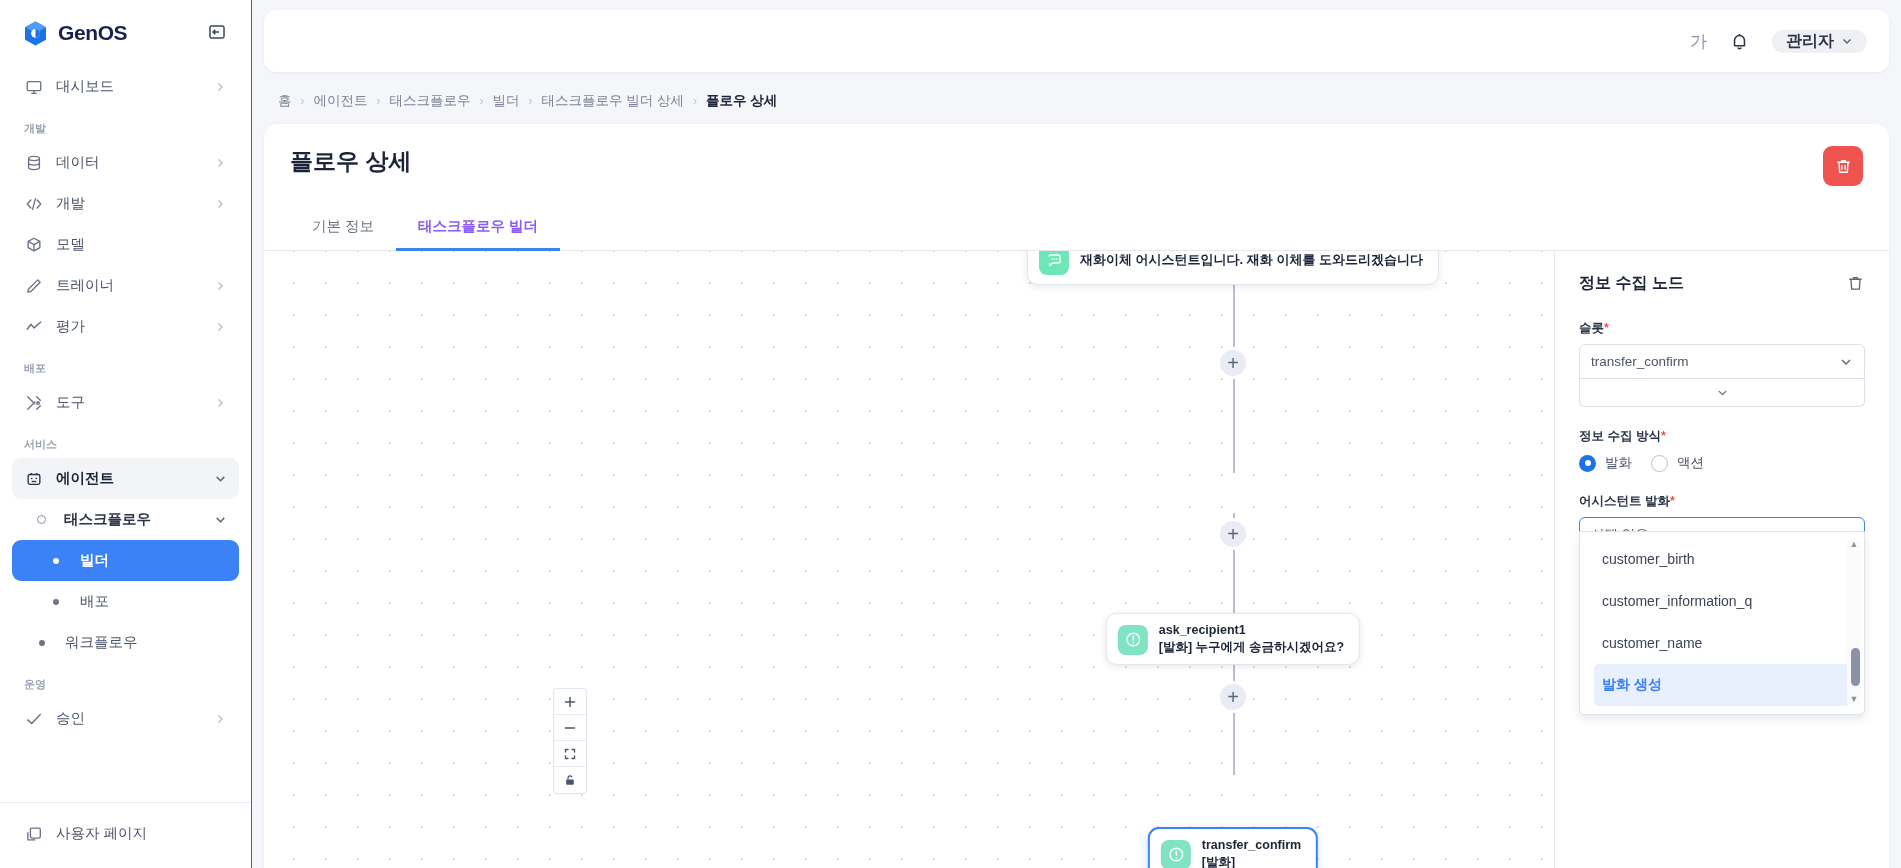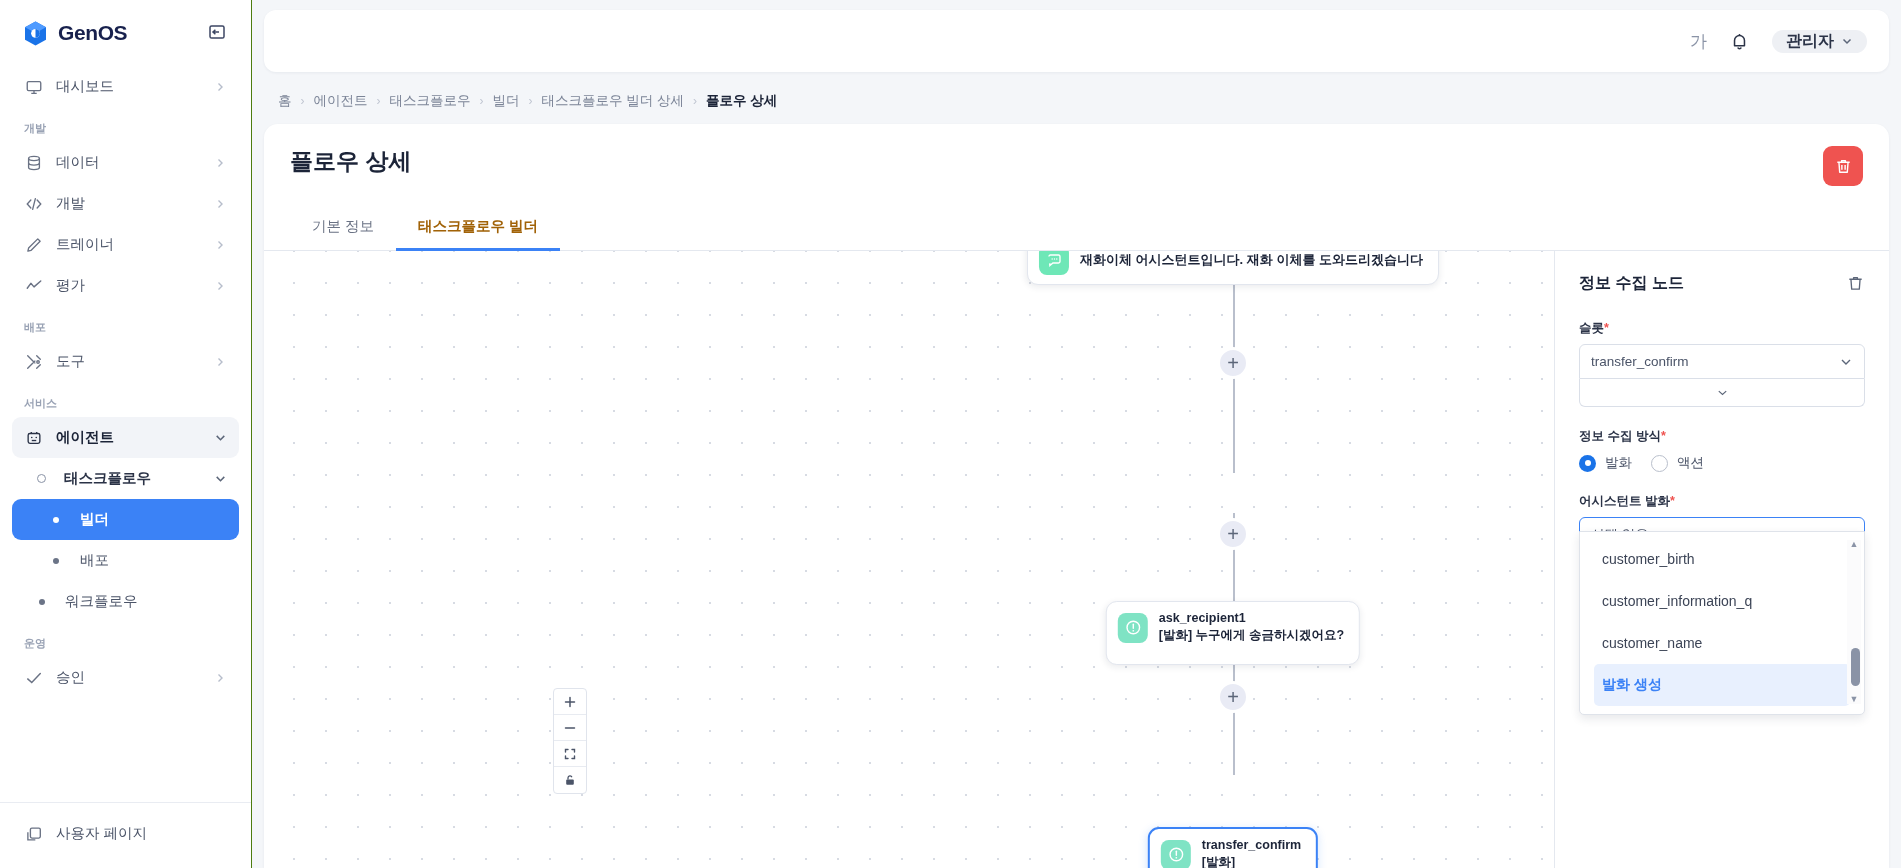--- a/index.html
+++ b/index.html
@@ -90,38 +90,38 @@
   .del-btn {
     width: 40px; height: 40px; border-radius: 9px; background: #ef5350;
     display: flex; align-items: center; justify-content: center; cursor: pointer;
     border: none; color: #fff;
   }
   .tabs { display: flex; gap: 0; padding: 0 26px; border-bottom: 1px solid #e4e8ef; margin-top: 20px;}
   .tab {
     padding: 11px 22px 12px 22px; font-size: 14.5px; color: #6a7284;
     cursor: pointer; border-bottom: 3px solid transparent; margin-bottom: -1px; white-space: nowrap;
   }
-  .tab.active { color: #a16207; font-weight: 700; border-bottom-color: #3b82f6; }
+  .tab.active { color: #8b5cf6; font-weight: 700; border-bottom-color: #3b82f6; }
 
   .builder { flex: 1; display: flex; min-height: 0; position: relative; }
 
   
   .canvas {
     flex: 1; position: relative; overflow: hidden;
     background-color: #ffffff;
     background-image: radial-gradient(circle, #d7dbe3 1.1px, transparent 1.2px);
     background-size: 32px 32px;
     background-position: 14px 16px;
     border-right: 1px solid #e4e8ef;
   }
   .edge { position: absolute; width: 1.5px; background: #b9bfcc; left: 969px; }
   .node {
     position: absolute; background: #fff; border: 1px solid #e2e6ee;
     border-radius: 11px; box-shadow: 0 2px 7px rgba(25,35,60,.09);
-    display: flex; align-items: center; gap: 11px; padding: 9px 15px 20px 11px;
+    display: flex; align-items: center; gap: 11px; padding: 9px 15px 8px 11px;
     transform: translateX(-50%); white-space: nowrap;
   }
   .node.selected { border: 2px solid #3b82f6; box-shadow: 0 2px 9px rgba(59,130,246,.22); }
   .n-ico { width: 30px; height: 30px; border-radius: 8px; display: flex; align-items: center; justify-content: center; flex:0 0 30px;}
   .n-ico.green { background: #6ee7b7; color: #fff; }
   .n-ico.mint  { background: #7fe3c4; color: #fff; }
   .n-body { display: flex; flex-direction: column; gap: 2px; min-width:0; }
   .n-title { font-size: 12.5px; font-weight: 700; color: #1c2438; }
   .n-sub { font-size: 12.5px; color: #1c2438; font-weight: 600;}
   .n-single { font-size: 13px; font-weight: 700; color: #1c2438; }
@@ -258,20 +258,29 @@
           </svg>
         </span>
         <span class="lbl">개발</span>
         <span class="chev">
           <svg width="12" height="12" viewBox="0 0 12 12" fill="none" stroke="currentColor" stroke-width="1.4">
               <path d="M4.5 2.5 L8 6 L4.5 9.5"></path>
             </svg>
         </span>
       </div>
 
+      <div class="sb-item">
+        <span class="ico">
+          <svg width="18" height="18" viewBox="0 0 20 20" fill="none" stroke="#6a7284" stroke-width="1.5" stroke-linejoin="round">
+            <path d="M10 2.5 L16.5 6 L16.5 13 L10 16.5 L3.5 13 L3.5 6 Z"></path>
+              <path d="M3.5 6 L10 9.5 L16.5 6 M10 9.5 V16.5"></path>
+          </svg>
+        </span>
+        <span class="lbl">모델</span>
+      </div>
 
       <div class="sb-item">
         <span class="ico">
           <svg width="18" height="18" viewBox="0 0 20 20" fill="none" stroke="#6a7284" stroke-width="1.5" stroke-linejoin="round">
             <path d="M14.2 3.2 L16.8 5.8 L6.6 16 L3.2 16.8 L4 13.4 Z"></path>
           </svg>
         </span>
         <span class="lbl">트레이너</span>
         <span class="chev">
           <svg width="12" height="12" viewBox="0 0 12 12" fill="none" stroke="currentColor" stroke-width="1.4">

